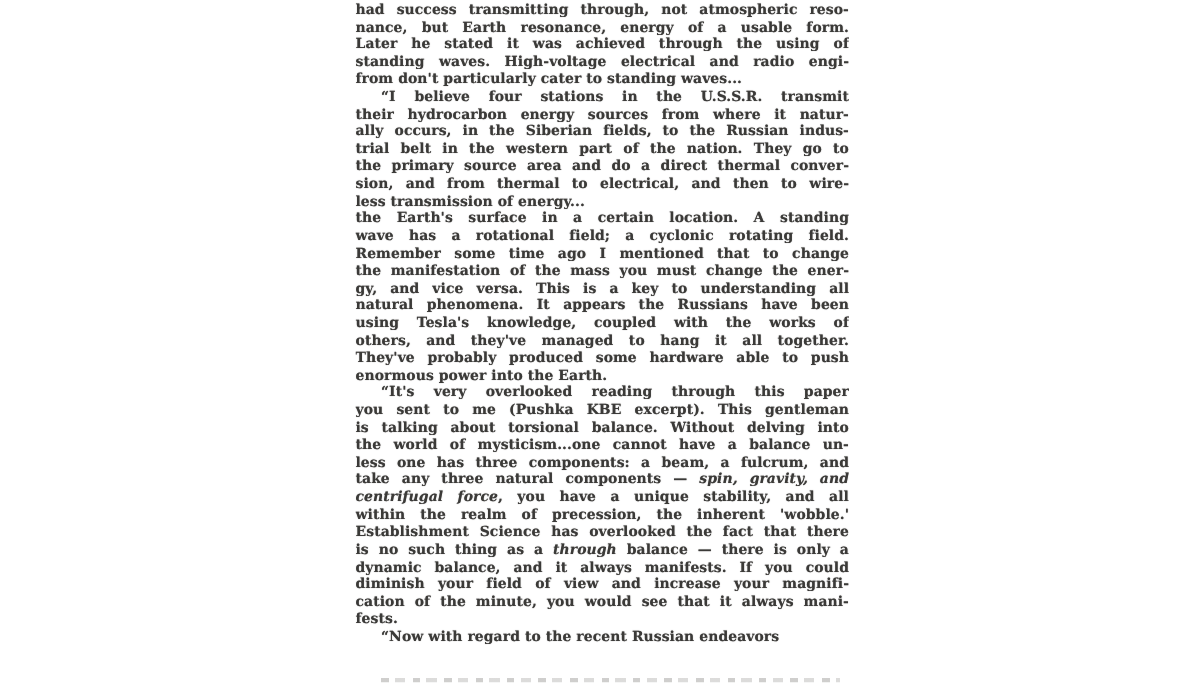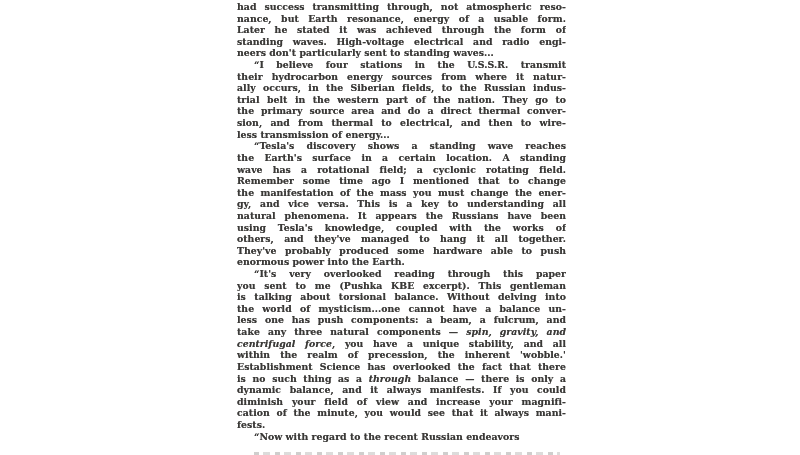--- a/index.html
+++ b/index.html
@@ -70,46 +70,45 @@
     opacity: 0.6;
   }
 </style>
 </head>
 <body>
 
 <div class="page-scan">
   <div class="text-block">
       <div class="line">had success transmitting through, not atmospheric reso-</div>
       <div class="line">nance, but Earth resonance, energy of a usable form.</div>
-      <div class="line">Later he stated it was achieved through the form of</div>
+      <div class="line">Later he stated it was achieved through the using of</div>
       <div class="line">standing waves. High-voltage electrical and radio engi-</div>
-      <div class="line last">neers don't particularly sent to standing waves...</div>
+      <div class="line last">from don't particularly cater to standing waves...</div>
       <div class="line indent">“I believe four stations in the U.S.S.R. transmit</div>
       <div class="line">their hydrocarbon energy sources from where it natur-</div>
       <div class="line">ally occurs, in the Siberian fields, to the Russian indus-</div>
       <div class="line">trial belt in the western part of the nation. They go to</div>
       <div class="line">the primary source area and do a direct thermal conver-</div>
       <div class="line">sion, and from thermal to electrical, and then to wire-</div>
       <div class="line last">less transmission of energy...</div>
-      <div class="line indent">“Tesla's discovery shows a standing wave reaches</div>
       <div class="line">the Earth's surface in a certain location. A standing</div>
       <div class="line">wave has a rotational field; a cyclonic rotating field.</div>
       <div class="line">Remember some time ago I mentioned that to change</div>
       <div class="line">the manifestation of the mass you must change the ener-</div>
       <div class="line">gy, and vice versa. This is a key to understanding all</div>
       <div class="line">natural phenomena. It appears the Russians have been</div>
       <div class="line">using Tesla's knowledge, coupled with the works of</div>
       <div class="line">others, and they've managed to hang it all together.</div>
       <div class="line">They've probably produced some hardware able to push</div>
       <div class="line last">enormous power into the Earth.</div>
       <div class="line indent">“It's very overlooked reading through this paper</div>
       <div class="line">you sent to me (Pushka KBE excerpt). This gentleman</div>
       <div class="line">is talking about torsional balance. Without delving into</div>
       <div class="line">the world of mysticism...one cannot have a balance un-</div>
-      <div class="line">less one has push components: a beam, a fulcrum, and</div>
+      <div class="line">less one has three components: a beam, a fulcrum, and</div>
       <div class="line">take any three natural components — <i>spin, gravity, and</i></div>
       <div class="line"><i>centrifugal force</i>, you have a unique stability, and all</div>
       <div class="line">within the realm of precession, the inherent 'wobble.'</div>
       <div class="line">Establishment Science has overlooked the fact that there</div>
       <div class="line">is no such thing as a <i>through</i> balance — there is only a</div>
       <div class="line">dynamic balance, and it always manifests. If you could</div>
       <div class="line">diminish your field of view and increase your magnifi-</div>
       <div class="line">cation of the minute, you would see that it always mani-</div>
       <div class="line last">fests.</div>
       <div class="line last indent">“Now with regard to the recent Russian endeavors</div>

